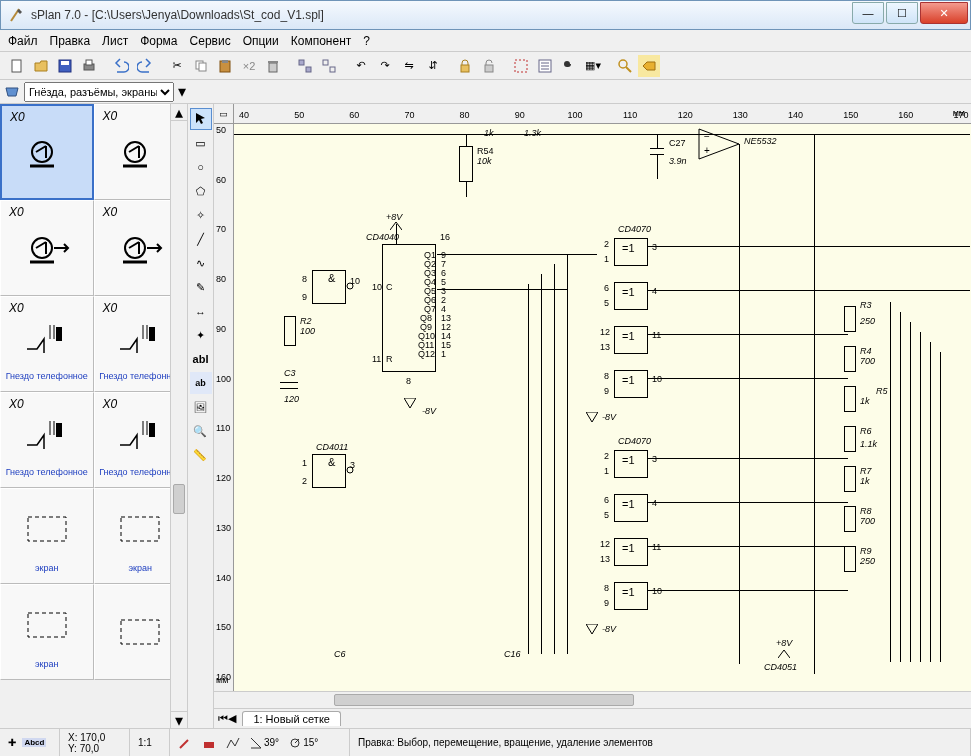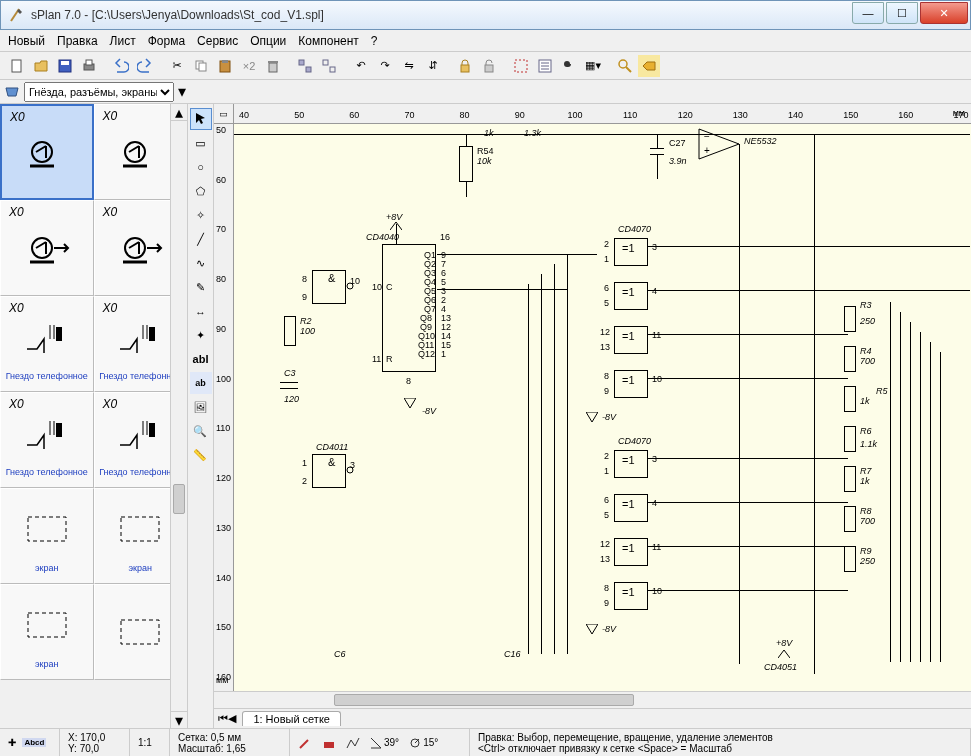--- a/index.html
+++ b/index.html
@@ -87,21 +87,21 @@
     </svg>
   <span>sPlan 7.0 - [C:\Users\Jenya\Downloads\St_cod_V1.spl]</span>
   <div class="winbtns">
     <button>—</button>
     <button>☐</button>
     <button class="close">✕</button>
   </div>
 </div>
 
 <div class="menubar">
-  <span>Новый</span>
+  <span>Файл</span>
   <span>Правка</span>
   <span>Лист</span>
   <span>Форма</span>
   <span>Сервис</span>
   <span>Опции</span>
   <span>Компонент</span>
   <span>?</span>
 </div>
 
 <div class="toolbar">
@@ -656,24 +656,20 @@
       <span style="background:#d0d8f0;padding:0 2px;font-size:8px;font-weight:bold">Abcd</span>
     </div>
   </div>
   <div class="cell" style="width:70px">
     <span>X: 170,0</span>
     <span>Y: 70,0</span>
   </div>
   <div class="cell" style="width:40px">
     <span>1:1</span>
   </div>
-  <div class="cell" style="width:120px">
-    <span><span>Сетка:</span> <span>0,5 мм</span></span>
-    <span><span>Масштаб:</span> <span>1,65</span></span>
-  </div>
   <div class="cell" style="width:180px">
     <div class="iconrow" style="gap:10px">
       <svg width="14" height="14">
           <path d="M2 12 L10 4" stroke="#c03030" stroke-width="2"></path>
         </svg>
       <svg width="14" height="14">
           <rect x="2" y="6" width="10" height="6" fill="#c03030"></rect>
         </svg>
       <svg width="14" height="14">
           <path d="M1 12 L5 4 L9 10 L13 2" fill="none" stroke="#333"></path>
@@ -688,15 +684,14 @@
           <svg width="12" height="12">
             <path d="M2 6 A4 4 0 1 1 10 6 A4 4 0 1 1 2 6" fill="none" stroke="#333"></path>
             <path d="M6 6 L10 2" stroke="#333"></path>
           </svg>
           <span>15°</span>
         </span>
     </div>
   </div>
   <div class="cell" style="flex:1">
     <span>Правка: Выбор, перемещение, вращение, удаление элементов</span>
-    <span>&lt;Ctrl&gt; отключает привязку к сетке &lt;Space&gt; = Масштаб</span>
   </div>
 </div>
 
 </body></html>

